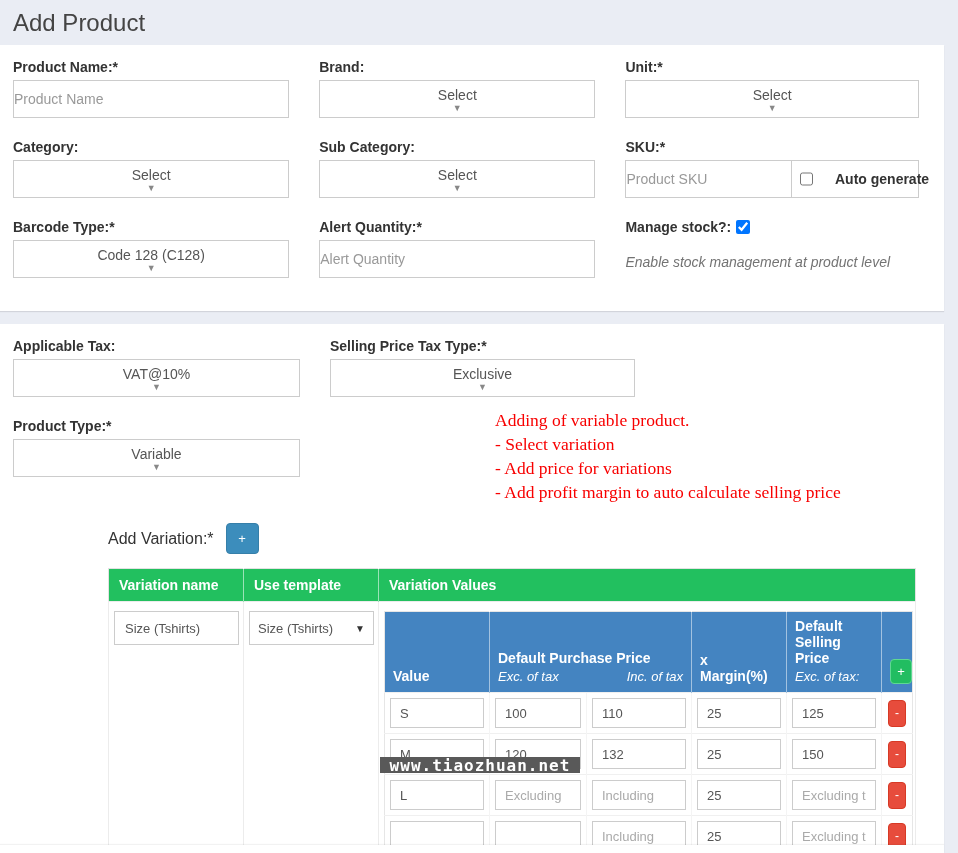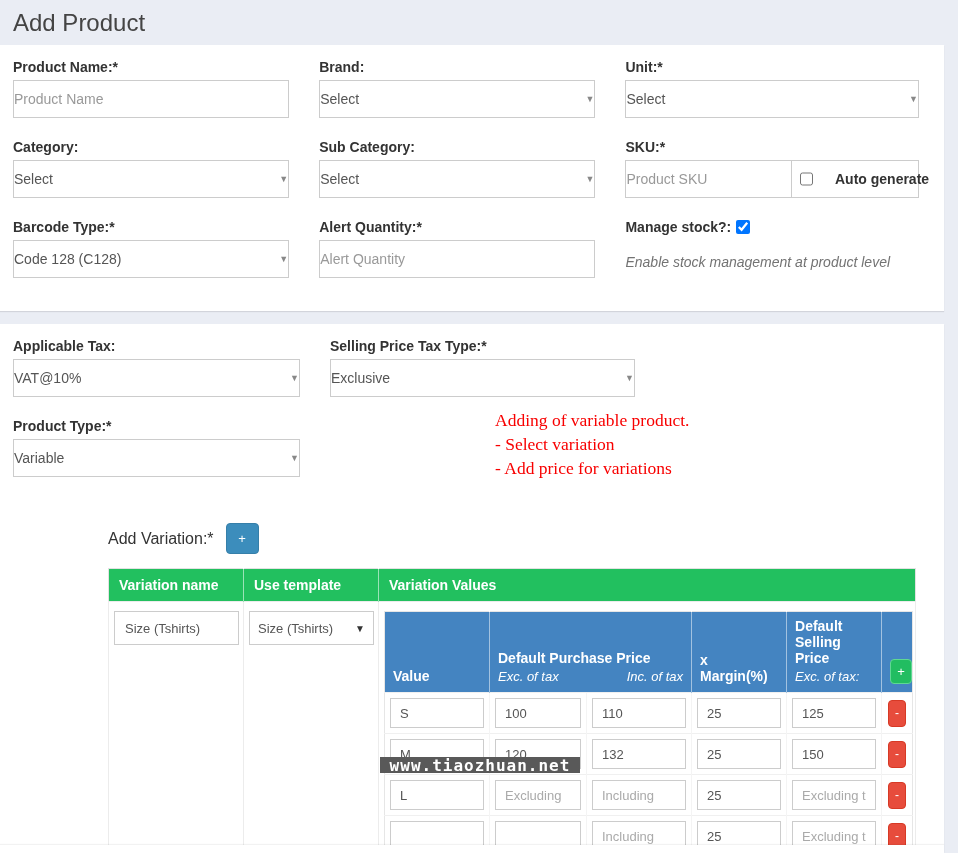--- a/index.html
+++ b/index.html
@@ -33,20 +33,21 @@
     width: 100%; height: 38px;
     border: 1px solid #ccc; background: #fff;
     font-size: 14px; color: #555;
     padding: 6px 0;
     font-family: "Liberation Sans", sans-serif;
   }
   .form-control::placeholder { color: #999; opacity: 1; }
   .select {
     display: flex; align-items: center; justify-content: space-between;
     cursor: pointer;
+    flex-direction: column;
   }
   .caret { font-size: 9px; color: #888; }
   .input-group { display: flex; }
   .input-group .form-control { flex: 1; min-width: 0; }
   .addon {
     width: 127px; border: 1px solid #ccc; border-left: none;
     background: #fff; display: flex; align-items: center; gap: 22px;
     padding: 0 8px; font-weight: bold; font-size: 14px; white-space: nowrap;
   }
   .check-inline { vertical-align: -2px; width: 14px; height: 14px; }
@@ -231,20 +232,21 @@
           <span class="caret">▼</span>
         </div>
       </div>
     </div>
   </div>
 
   <div class="annotation">
     <div>Adding of variable product.</div>
     <div>- Select variation</div>
     <div>- Add price for variations</div>
+    <div>- Add profit margin to auto calculate selling price</div>
   </div>
 
   <div class="add-variation-line">
     <span class="add-variation-label">Add Variation:*</span>
     <button class="btn-add">+</button>
   </div>
 
   <table class="vtable">
     <colgroup>
         <col style="width:135px">

